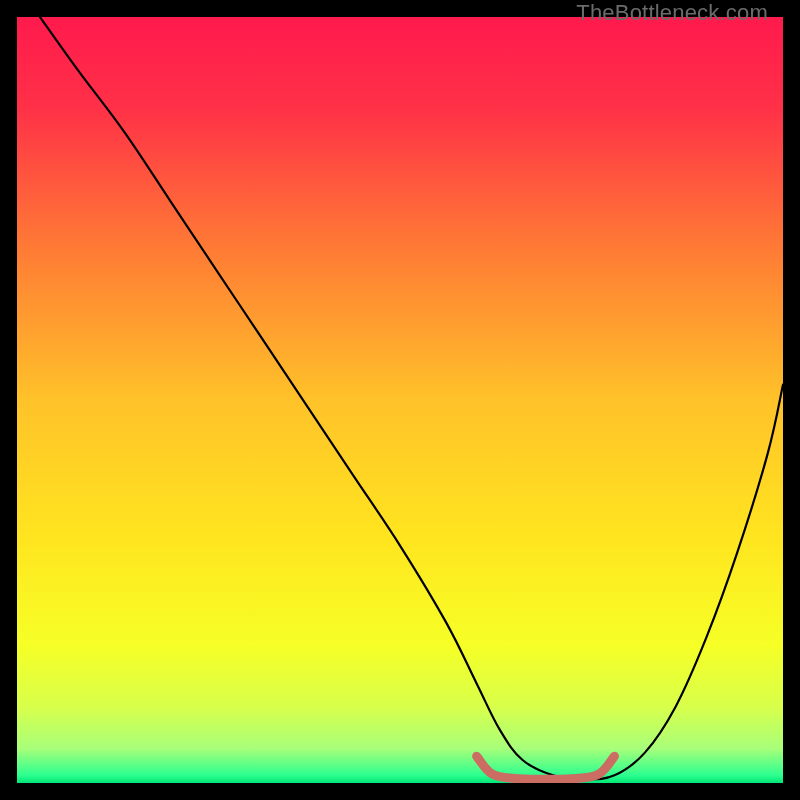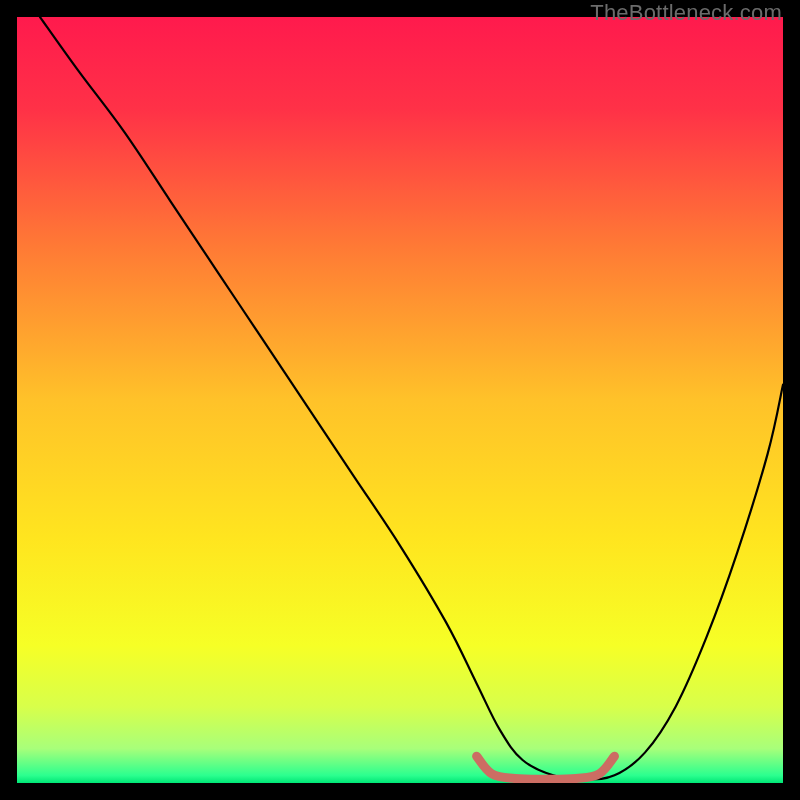--- a/index.html
+++ b/index.html
@@ -21,21 +21,21 @@
   .gradient {
     position: absolute;
     left: 0;
     top: 0;
     width: 766px;
     height: 766px;
   }
   .watermark {
     position: absolute;
     top: 0px;
-    right: 18px;
+    right: 32px;
     font-family: Arial, Helvetica, sans-serif;
     font-size: 22px;
     font-weight: 500;
     color: #6b6b6b;
     letter-spacing: 0.2px;
   }
   svg.curve {
     position: absolute;
     left: 0;
     top: 0;

